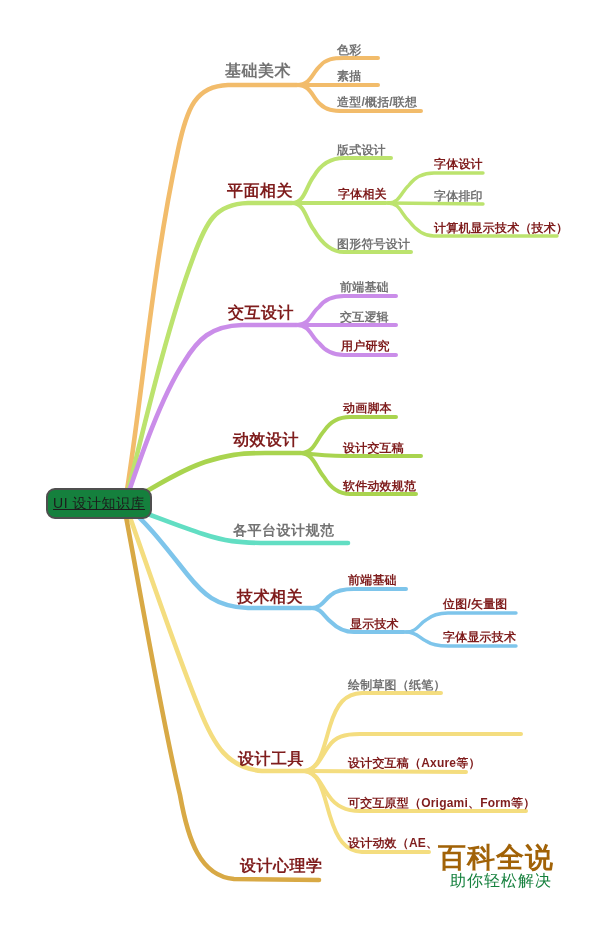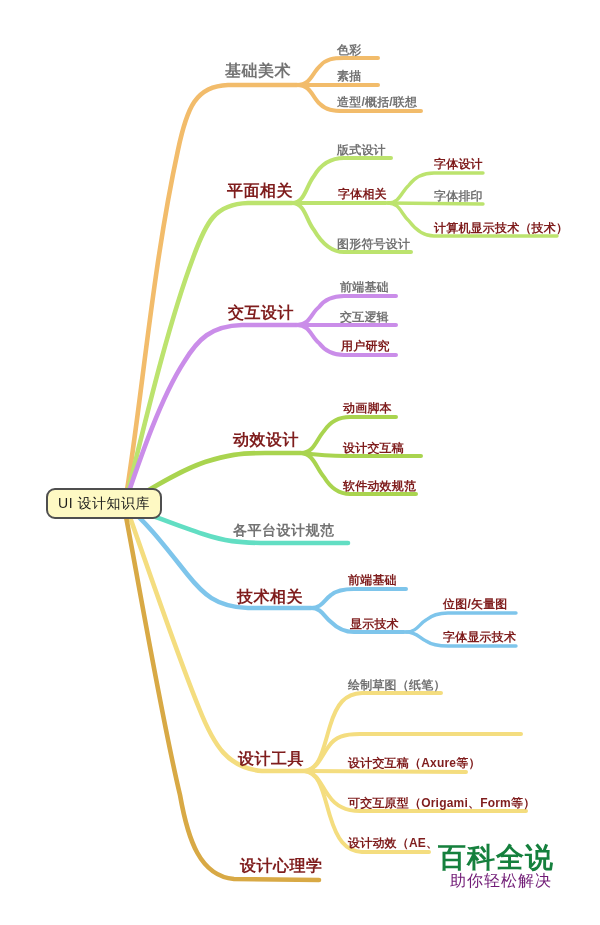--- a/index.html
+++ b/index.html
@@ -12,28 +12,28 @@
   .trunk{stroke-width:4.6px;}
   .limb{stroke-width:4px;}
   .twig{stroke-width:3.4px;}
   .lbl{position:absolute;white-space:nowrap;line-height:1.1;font-weight:bold;}
   .l1{font-size:16px;letter-spacing:.5px;}
   .l1s{font-size:14px;letter-spacing:.5px;}
   .l2{font-size:12px;letter-spacing:.2px;}
   .red{color:#737373;}
   .blk{color:#7f1d1d;}
   .root-box{
-    position:absolute;left:46px;top:488px;width:116px;height:31px;
-    background:#fef9c3;border:2px solid #4f4f4f;border-radius:9px;
+    position:absolute;left:46px;top:488px;width:106px;height:31px;
+    background:#15803d;border:2px solid #4f4f4f;border-radius:9px;
     display:flex;align-items:center;justify-content:center;
-    font-size:14px;color:#1c1c1c;letter-spacing:.5px;box-sizing:border-box;
+    font-size:14px;color:#1c1c1c;letter-spacing:.5px;box-sizing:border-box;text-decoration:underline;
   }
   .wm-title{position:absolute;left:438px;top:839px;font-size:28px;font-weight:bold;
-    color:#15803d;letter-spacing:1px;white-space:nowrap;}
-  .wm-sub{position:absolute;left:450px;top:871px;font-size:16px;color:#701a75;
+    color:#a16207;letter-spacing:1px;white-space:nowrap;}
+  .wm-sub{position:absolute;left:450px;top:871px;font-size:16px;color:#15803d;
     letter-spacing:1px;white-space:nowrap;}
 </style>
 </head>
 <body>
 
 <div id="canvas">
 
   <svg id="wires" viewBox="0 0 600 925" xmlns="http://www.w3.org/2000/svg">
 
     <g>

